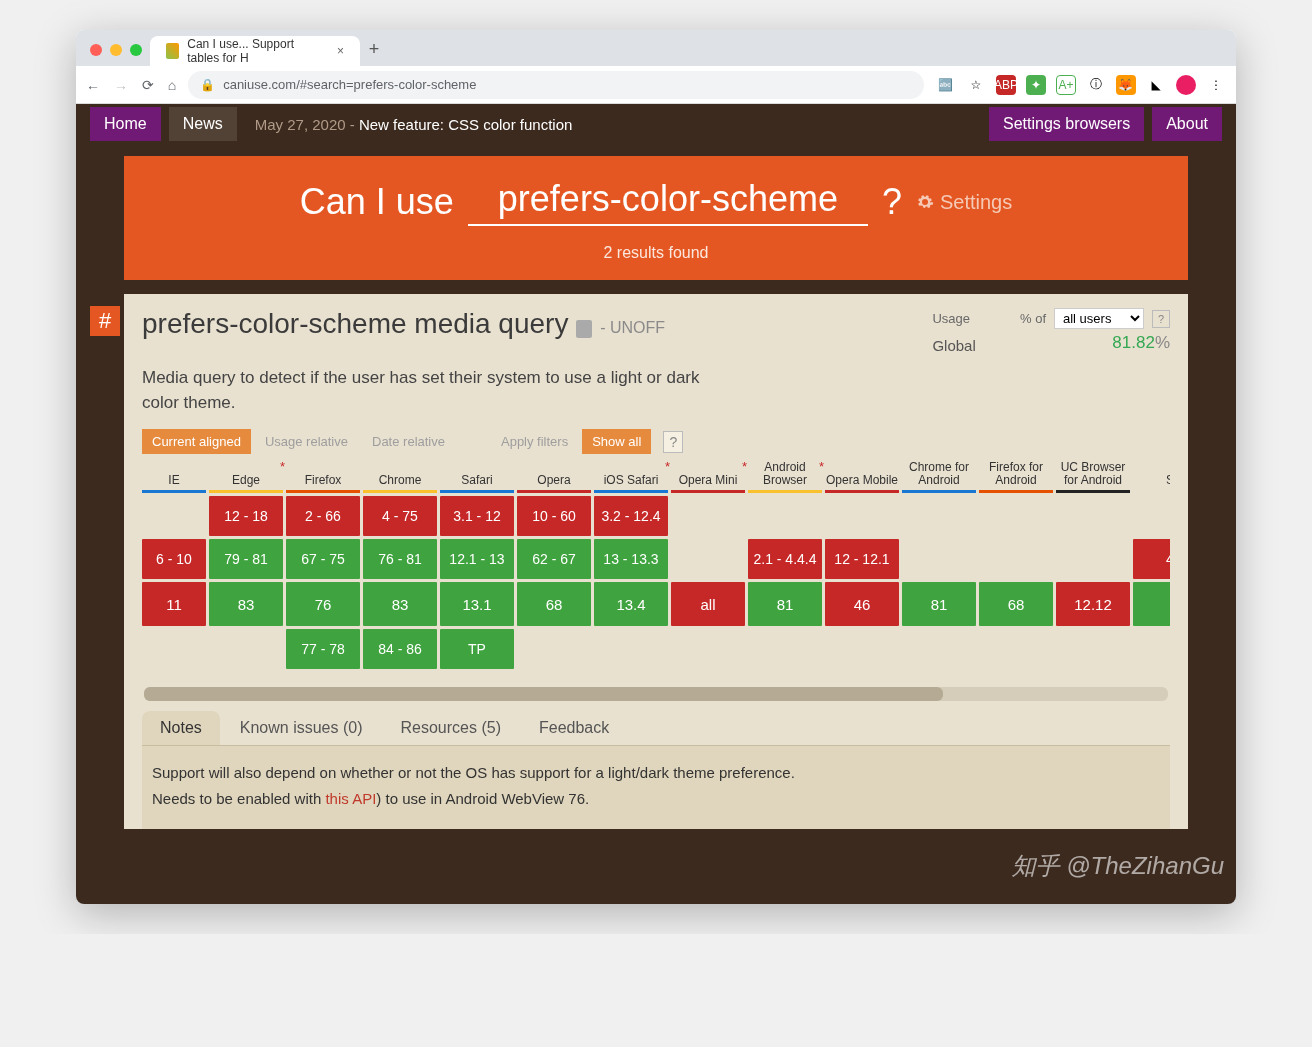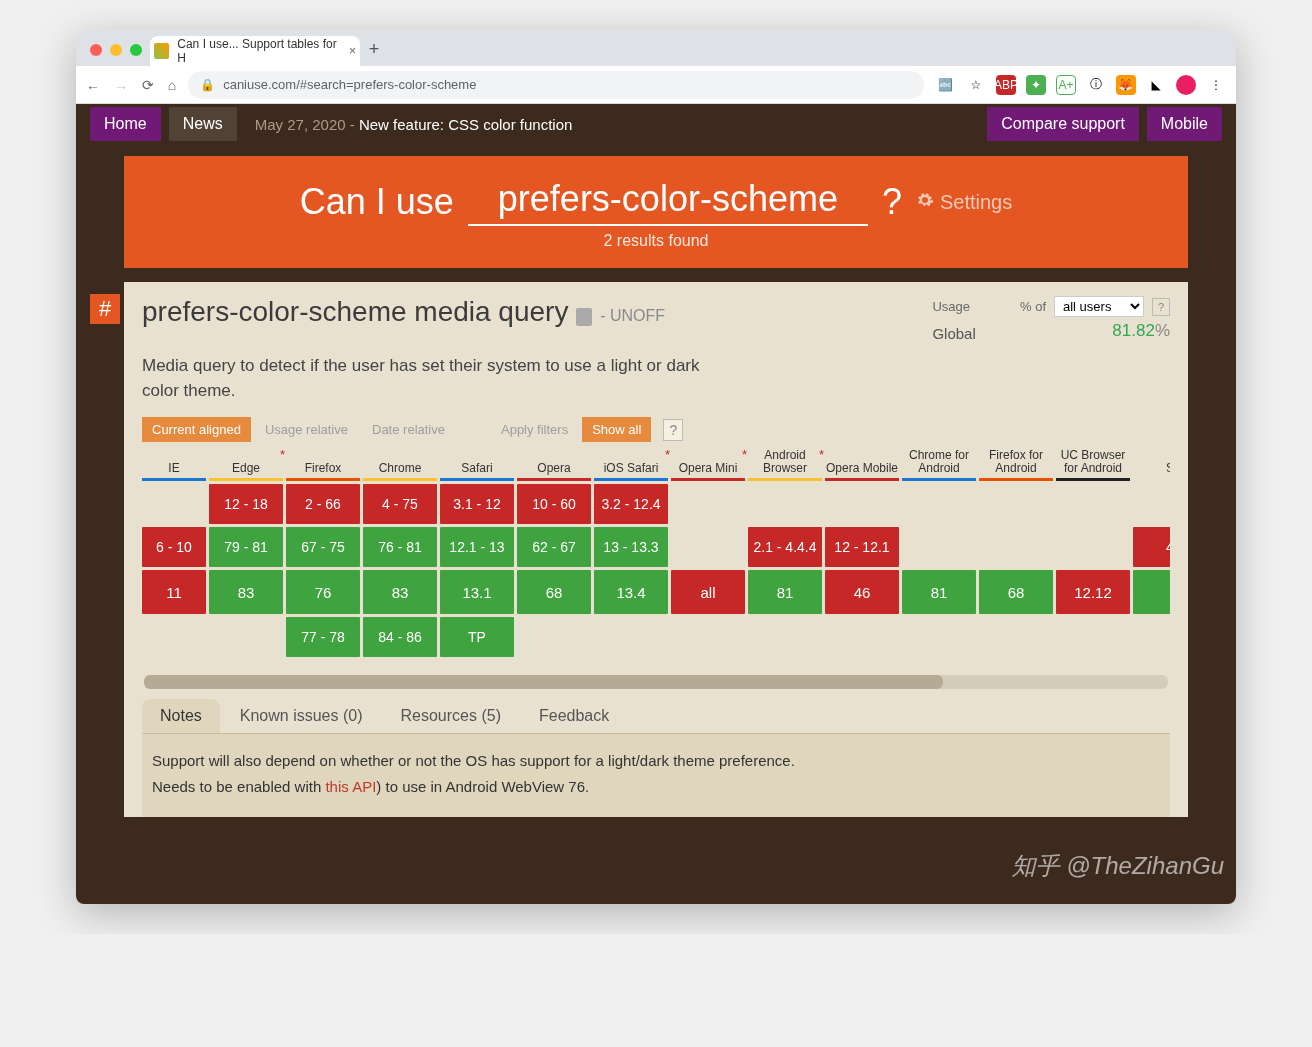--- a/index.html
+++ b/index.html
@@ -3,21 +3,21 @@
 <meta charset="utf-8">
 <style>
   * { box-sizing: border-box; margin: 0; padding: 0; }
   body { font-family: -apple-system, "Helvetica Neue", Arial, sans-serif; background: #f0f0f0; font-size: 14px; }
   .chrome-window { width: 1160px; margin: 30px auto; background: #fff; border-radius: 8px; box-shadow: 0 10px 40px rgba(0,0,0,.25); overflow: hidden; }
   
   .titlebar { height: 36px; background: #dee1e6; display: flex; align-items: flex-end; padding: 0 8px; }
   .traffic { display: flex; gap: 8px; align-items: center; padding: 0 8px 10px 6px; }
   .dot { width: 12px; height: 12px; border-radius: 50%; }
   .dot.r{background:#ff5f57}.dot.y{background:#febc2e}.dot.g{background:#28c840}
-  .tab { background: #fff; border-radius: 8px 8px 0 0; height: 30px; display: flex; align-items: center; padding: 0 4px; gap: 8px; font-size: 12px; color: #333; max-width: 210px;}
+  .tab { background: #fff; border-radius: 8px 8px 0 0; height: 30px; display: flex; align-items: center; padding: 0 16px; gap: 8px; font-size: 12px; color: #333; max-width: 210px;}
   .tab .favicon{width:16px;height:16px;background:linear-gradient(45deg,#8bc34a,#ff9800);border-radius:2px}
   .tab .close{color:#666;cursor:pointer}
   .newtab{width:28px;text-align:center;color:#555;font-size:18px;padding-bottom:6px}
   
   .addrbar{height:38px;background:#fff;border-bottom:1px solid #dcdcdc;display:flex;align-items:center;padding:0 10px;gap:12px}
   .nav-icons{display:flex;gap:14px;color:#5f6368;align-items:center}
   .nav-icons span{cursor:pointer}
   .url-field{flex:1;background:#f1f3f4;border-radius:16px;height:28px;display:flex;align-items:center;padding:0 12px;gap:8px;color:#5f6368;font-size:13px}
   .url-field .lock{font-size:12px}
   .ext-icons{display:flex;gap:10px;align-items:center}
@@ -27,23 +27,23 @@
   .topnav{height:40px;display:flex;align-items:center;gap:8px;padding:0 14px}
   .topnav .btn{background:#701a75;color:#fff;padding:8px 14px;font-size:16px;cursor:pointer}
   .topnav .news{background:#514235}
   .topnav .date-feature{color:#b09a87;font-size:15px;padding-left:10px}
   .topnav .date-feature .new{color:#fff}
   .topnav .spacer{flex:1}
   
   .hero{background:#e55722;margin:12px 48px 0;padding:22px 20px 18px;text-align:center;color:#fff}
   .hero-row{display:flex;align-items:center;justify-content:center;gap:14px;font-size:36px;font-weight:300}
   .hero-input{border:none;border-bottom:2px solid #fff;background:transparent;color:#fff;font-size:36px;font-weight:300;width:400px;text-align:center;padding:0 8px 4px}
-  .settings{color:#f5c9b5;font-size:20px;display:flex;align-items:flex-start;gap:6px;cursor:pointer}
+  .settings{color:#f5c9b5;font-size:20px;display:flex;align-items:center;gap:6px;cursor:pointer}
   .gear{width:18px;height:18px;display:inline-block}
-  .results{margin-top:6px;font-size:16px;color:#fbe7dd}
+  .results{margin-top:18px;font-size:16px;color:#fbe7dd}
   
   .feature{background:#e9e1d0;margin:14px 48px 0;padding:14px 18px 0;position:relative}
   .hash{position:absolute;left:-34px;top:12px;width:30px;height:30px;background:#e55722;color:#fff;font-size:22px;display:flex;align-items:center;justify-content:center}
   .feature-head{display:flex;align-items:flex-start}
   .feature-title{font-size:28px;color:#3b3b3b;font-weight:400}
   .unoff{color:#8a8a8a;font-size:16px}
   .doc-icon{width:16px;height:18px;background:#aaa;display:inline-block;vertical-align:middle;border-radius:2px;margin:0 4px}
   .usage-box{margin-left:auto;text-align:left;font-size:13px;color:#686868}
   .usage-box .row{display:flex;align-items:center;gap:8px}
   .usage-box select{background:#fff;border:1px solid #ccc;font-size:13px;padding:1px 4px;width:90px}
@@ -132,22 +132,22 @@
   </div>
 
   <div class="page">
     <div class="topnav">
       <div class="btn">Home</div>
       <div class="btn news">News</div>
       <div class="date-feature">
         <span>May 27, 2020 - </span><span class="new">New feature: CSS color function</span>
       </div>
       <div class="spacer"></div>
-      <div class="btn">Compare support</div>
-      <div class="btn">Mobile</div>
+      <div class="btn">Settings browsers</div>
+      <div class="btn">About</div>
     </div>
 
     <div class="hero">
       <div class="hero-row">
         <span>Can I use</span>
         <input class="hero-input" value="prefers-color-scheme" style="">
         <span>?</span>
         <span class="settings">
           <svg class="gear" viewBox="0 0 24 24" fill="#f5c9b5">
               <path d="M12 8a4 4 0 100 8 4 4 0 000-8zm9 4l2 1-1 3-2-.5a8 8 0 01-1.5 1.5l.5 2-3 1-1-2h-2l-1 2-3-1 .5-2A8 8 0 016 16.5L4 17l-1-3 2-1v-2l-2-1 1-3 2 .5A8 8 0 017.5 6L7 4l3-1 1 2h2l1-2 3 1-.5 2A8 8 0 0118 7.5l2-.5 1 3-2 1v2z"></path>

